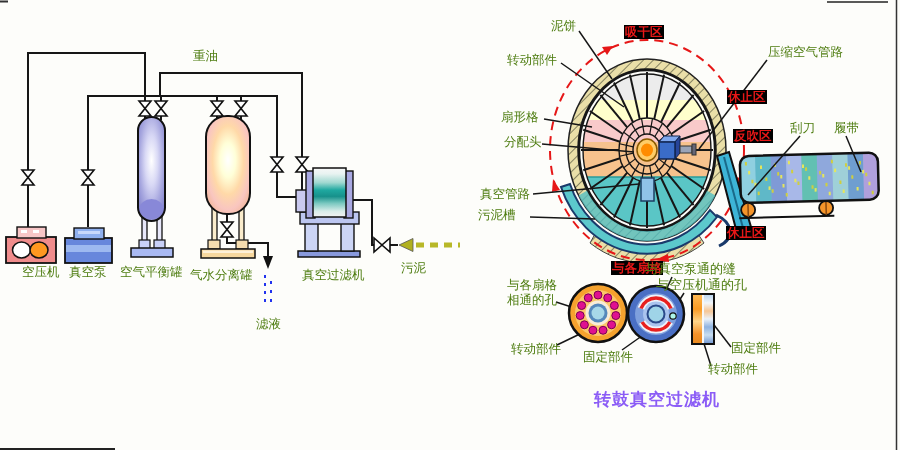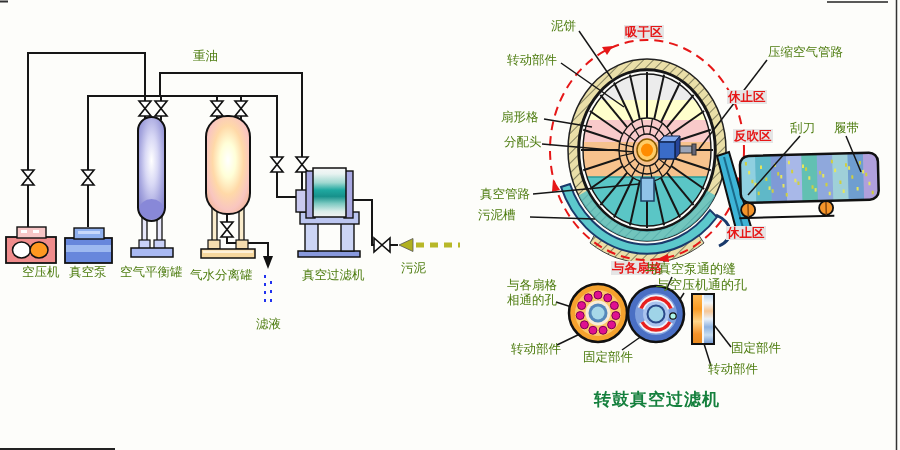--- a/index.html
+++ b/index.html
@@ -1,23 +1,23 @@
 <!DOCTYPE html>
 <html><head>
 <meta charset="utf-8">
 <style>
   html,body{margin:0;padding:0;background:#fff;}
   .canvas{position:relative;width:900px;height:450px;background:#fdfdfa;overflow:hidden;
           font-family:"Liberation Sans",sans-serif;}
   svg{position:absolute;left:0;top:0;}
   .lbl{position:absolute;font:12.5px/1.15 "Liberation Sans",sans-serif;color:#4d7c0f;white-space:nowrap;}
-  .red{color:#e61717;font-weight:600;background:#e5e5e5;padding:0 1px;}
+  .red{color:#e61717;font-weight:600;background:#000000;padding:0 1px;}
   .sm13{font-size:13px;}
   .t1{position:absolute;font:bold 19px "Liberation Serif",serif;letter-spacing:1.5px;color:#111;white-space:nowrap;}
-  .t2{position:absolute;font:bold 17px "Liberation Serif",serif;letter-spacing:1px;color:#15803d;white-space:nowrap;}
+  .t2{position:absolute;font:bold 17px "Liberation Serif",serif;letter-spacing:1px;color:#8b5cf6;white-space:nowrap;}
 </style>
 </head>
 <body>
 
 <div class="canvas">
 
 <svg width="900" height="450" viewBox="0 0 900 450">
   <defs>
     <pattern id="hatch" width="7" height="7" patternUnits="userSpaceOnUse" patternTransform="rotate(45)">
       <rect width="7" height="7" fill="#eadfa8"></rect>

